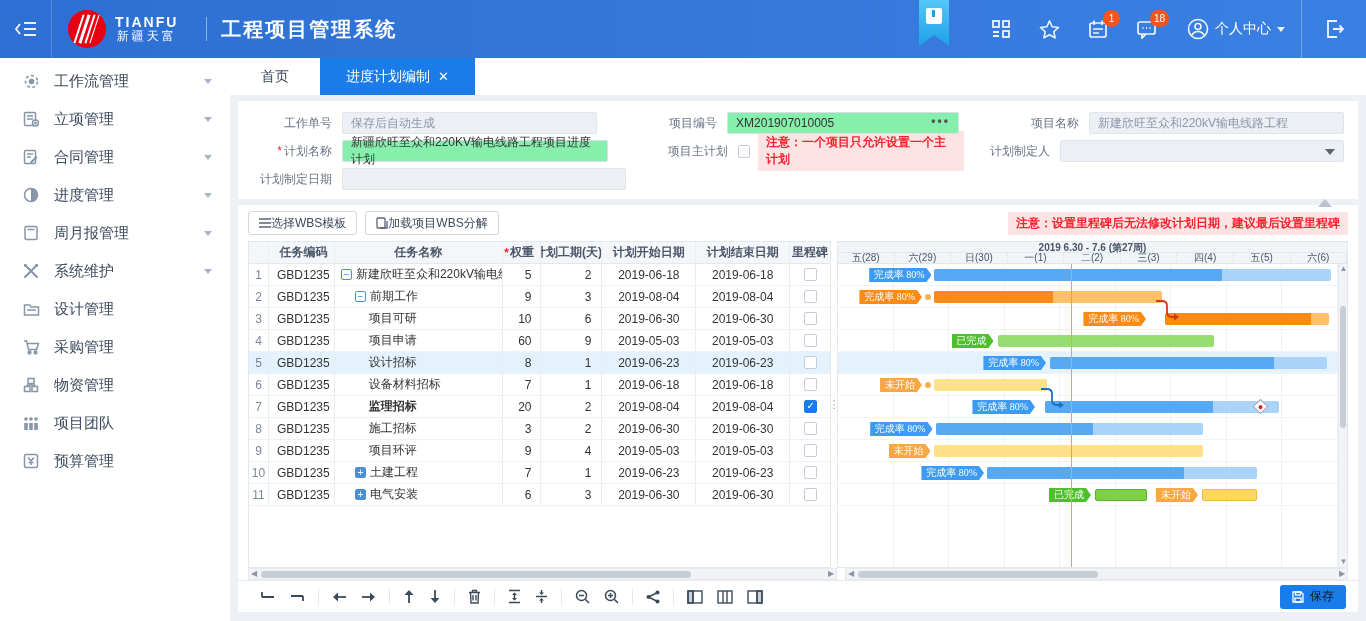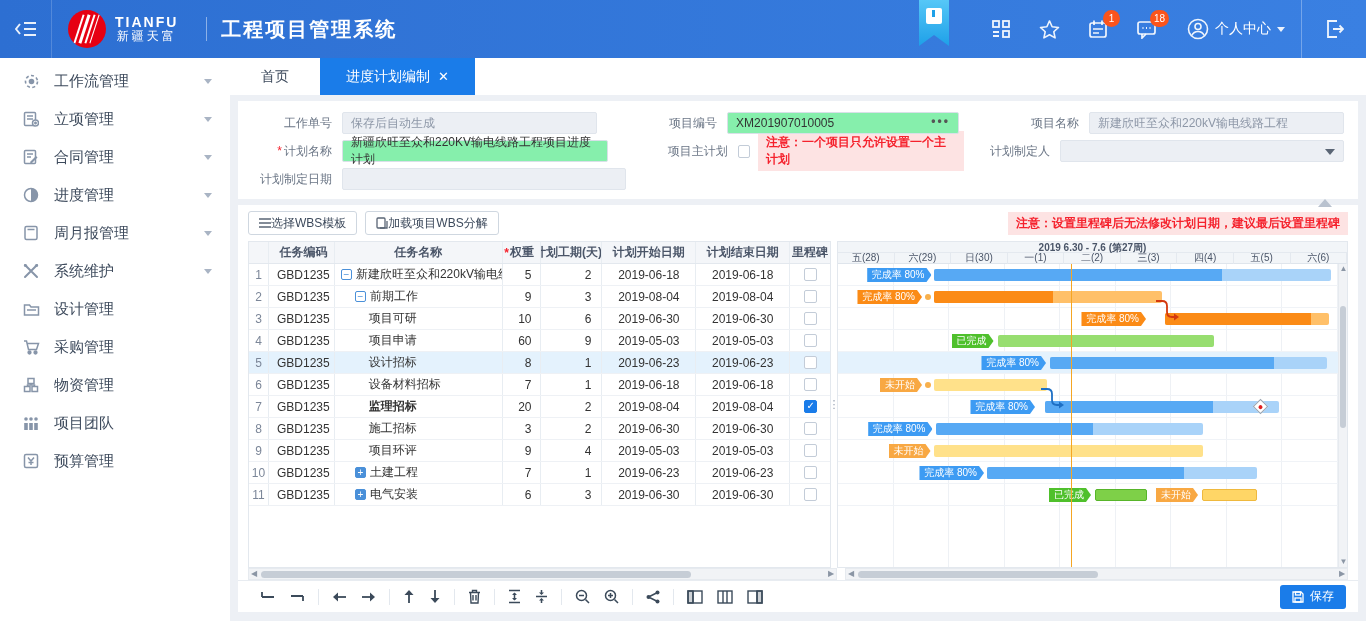--- a/index.html
+++ b/index.html
@@ -95,21 +95,21 @@
   .c-ms { width:40px; justify-content:center; border-right:none; }
   .tree-toggle { width:11px; height:11px; border:1px solid #4a90d9; border-radius:2px; color:#4a90d9; font-size:10px; line-height:9px; text-align:center; margin-right:4px; flex:0 0 auto; background:#fff; cursor:pointer; }
   .tree-toggle.plus { background:#4a90d9; color:#fff; border-color:#4a90d9; }
   .req-star { color:#f5222d; margin-right:1px; }
 
   
   .g-header { height:22px; background:#f2f5f8; border-bottom:1px solid #dfe5ec; position:relative; }
   .g-week { height:11px; text-align:center; font-size:10px; font-weight:bold; color:#4a5568; line-height:11px; border-bottom:1px solid #e4e9ef; }
   .g-days { display:flex; height:11px; }
   .g-day { flex:1; text-align:center; font-size:10px; color:#4a5568; line-height:10px; border-right:1px solid #e4e9ef; overflow:hidden; }
-  .g-body { position:absolute; top:22px; left:0; right:9px; bottom:0; }
+  .g-body { position:absolute; top:22px; left:0; right:9px; bottom:0;font-family:Liberation Serif, serif; }
   .g-col { position:absolute; top:0; bottom:0; border-right:1px solid #eef1f5; }
   .g-row { position:absolute; left:0; right:0; height:22px; border-bottom:1px solid #f0f3f7; }
   .g-row.selected { background:#e4f2fd; }
   .g-bar { position:absolute; top:5px; height:12px; border-radius:2px; }
   .g-chip { position:absolute; top:4px; height:14px; line-height:14px; color:#fff; font-size:10px; padding:0 7px 0 5px; white-space:nowrap;
             clip-path:polygon(0 0,calc(100% - 5px) 0,100% 50%,calc(100% - 5px) 100%,0 100%); transform:translateX(calc(-100% - 2px)); }
   .g-dot { position:absolute; top:8px; width:6px; height:6px; border-radius:50%; background:#f8b04c; transform:translateX(-100%); }
   .g-now { position:absolute; top:0; bottom:0; width:1px; background:#f5a623; z-index:3; }
   .g-milestone { position:absolute; top:5px; width:11px; height:11px; background:#fff; border:1px solid #9aa5b1; transform:rotate(45deg); z-index:4; }
   .g-milestone::after { content:""; position:absolute; left:3px; top:3px; width:4px; height:4px; border-radius:50%; background:#e02020; }
@@ -123,21 +123,21 @@
   .sb-arrow { width:10px; font-size:8px; color:#8b96a5; text-align:center; line-height:10px; cursor:pointer; flex:0 0 auto; }
   .hsb-thumb { position:absolute; top:2px; height:7px; border-radius:4px; background:#c6cdd6; }
   .vscroll { position:absolute; top:22px; right:0; bottom:0; width:9px; background:#f1f3f6; border-left:1px solid #e6eaef; }
   .vsb-thumb { position:absolute; left:1px; width:6px; border-radius:3px; background:#c6cdd6; top:14%; height:40%; }
   .vscroll .sb-arrow { position:absolute; left:0; width:9px; }
 
   
   .g-footer { position:absolute; left:0; right:0; bottom:0; height:32px; border-top:1px solid #e8ecf1; display:flex; align-items:center; padding:0 12px 0 16px; background:#fff; }
   .ft-ico { margin:0 7px; display:flex; align-items:center; cursor:pointer; }
   .ft-div { width:1px; height:16px; background:#e3e8ee; margin:0 6px; }
-  .save-btn { margin-left:auto; height:24px; background:#1a7ce9; color:#ffffff; border:none; border-radius:3px; padding:0 12px;
+  .save-btn { margin-left:auto; height:24px; background:#1a7ce9; color:#0f172a; border:none; border-radius:3px; padding:0 12px;
               display:flex; align-items:center; gap:6px; font-size:12px; cursor:pointer; }
   svg { display:block; }
 </style>
 </head>
 <body>
 
 <div class="hdr">
   <div class="hdr-collapse">
     <svg width="22" height="16" viewBox="0 0 22 16">
         <g stroke="rgba(255,255,255,.9)" stroke-width="2" fill="none">

